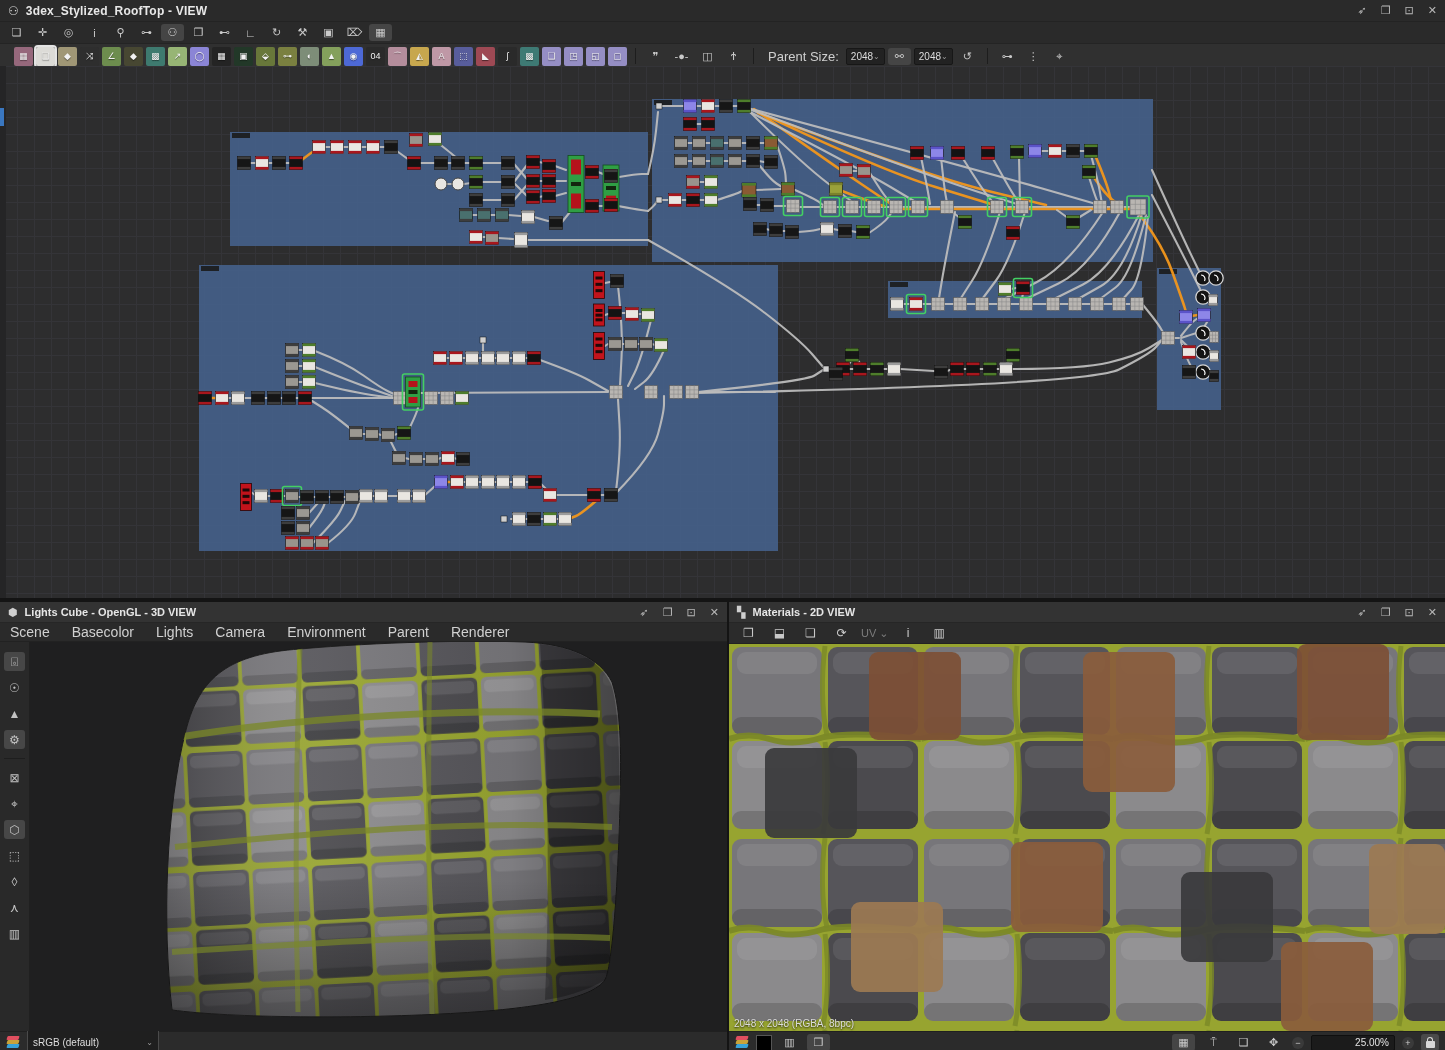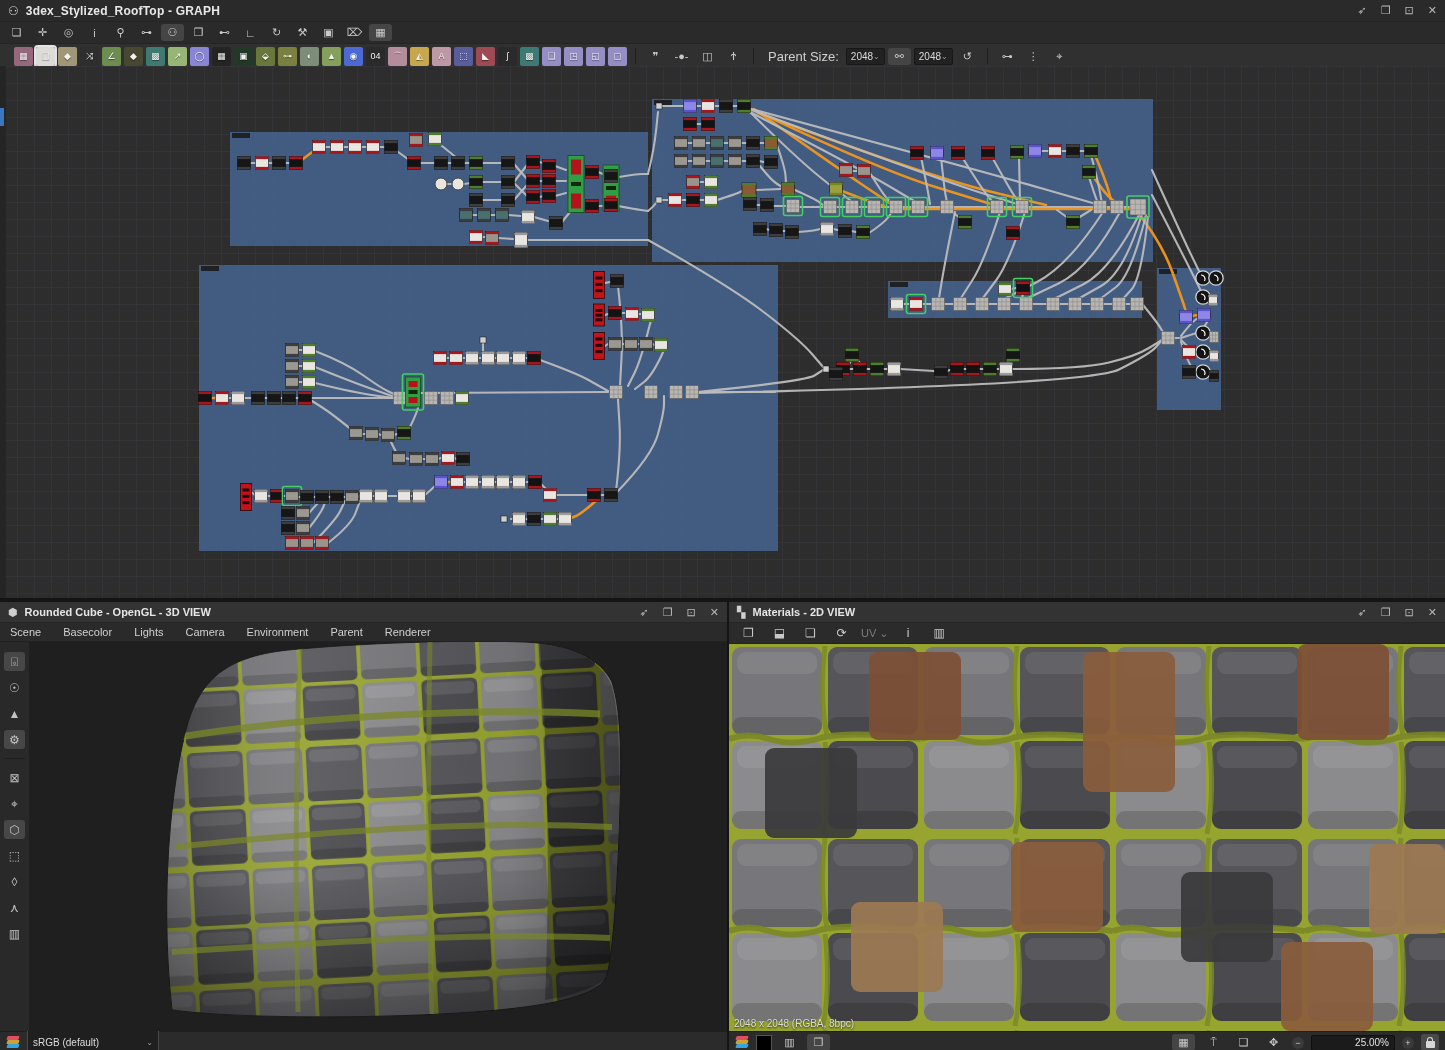--- a/index.html
+++ b/index.html
@@ -35,21 +35,21 @@
   .hdiv{position:absolute;left:0;top:598px;width:1445px;height:4px;background:#141414;}
   
   .panel{position:absolute;top:602px;height:448px;background:#2b2b2b;}
   .v3d{left:0;width:727px;}
   .v2d{left:729px;width:716px;}
   .vdiv{position:absolute;left:727px;top:602px;width:2px;height:448px;background:#141414;}
   .p-header{height:20px;background:#333;display:flex;align-items:center;padding:0 8px;border-bottom:1px solid #262626;}
   .p-header .wicon{color:#cfcfcf;font-size:11px;margin-right:7px;}
   .p-title{font-weight:bold;font-size:11px;color:#e6e6e6;}
   .menubar{height:18px;background:#2a2a2a;display:flex;align-items:center;padding-left:10px;border-bottom:1px solid #222;}
-  .menubar span{color:#d0d0d0;font-size:11px;margin-right:22px;}
+  .menubar span{color:#d0d0d0;font-size:14px;margin-right:22px;}
   .canvas3d{position:relative;width:727px;height:389px;background:#1f1f20;overflow:hidden;}
   .sidebar3d{position:absolute;left:0;top:0;width:29px;height:389px;background:#292929;display:flex;
              flex-direction:column;align-items:center;padding-top:10px;gap:7px;border-right:1px solid #202020;}
   .sbtn{width:21px;height:19px;display:flex;align-items:center;justify-content:center;color:#c2c2c2;font-size:12px;border-radius:3px;}
   .sbtn.active{background:#474747;}
   .ssep{width:21px;height:1px;background:#1e1e1e;margin:2px 0;}
   .statusbar{height:21px;background:#2b2b2b;border-top:1px solid #202020;display:flex;align-items:center;padding:0 6px;gap:6px;}
   .select{background:#1f1f1f;border:1px solid #4a4a4a;border-radius:2px;height:15px;min-width:120px;
           display:flex;align-items:center;padding:14px 5px;font-size:10px;color:#ddd;}
   .select .chev{margin-left:auto;font-size:8px;color:#999;}
@@ -75,21 +75,21 @@
   .right{margin-left:auto;display:flex;align-items:center;gap:7px;}
 </style>
 </head>
 <body>
 
 <div id="root">
 
   <section class="graph-panel">
     <div class="g-header">
       <span class="wicon">⚇</span>
-      <span class="g-title">3dex_Stylized_RoofTop - GRAPH</span>
+      <span class="g-title">3dex_Stylized_RoofTop - VIEW</span>
       <span class="winbtns" id="graph-winbtns">
           <span>➶</span>
           <span>❐</span>
           <span>⊡</span>
           <span>✕</span>
         </span>
     </div>
     <div class="g-tb1" id="tb-main">
         <span class="tbtn">❏</span>
         <span class="tbtn">✛</span>
@@ -1516,21 +1516,21 @@
             </g>
           </g>
         </svg>
     </div>
   </section>
   <div class="hdiv"></div>
 
   <section class="panel v3d">
     <div class="p-header">
       <span class="wicon">⬢</span>
-      <span class="p-title">Rounded Cube - OpenGL - 3D VIEW</span>
+      <span class="p-title">Lights Cube - OpenGL - 3D VIEW</span>
       <span class="winbtns" id="v3d-winbtns">
           <span>➶</span>
           <span>❐</span>
           <span>⊡</span>
           <span>✕</span>
         </span>
     </div>
     <div class="menubar" id="v3d-menus">
         <span>Scene</span>
         <span>Basecolor</span>

